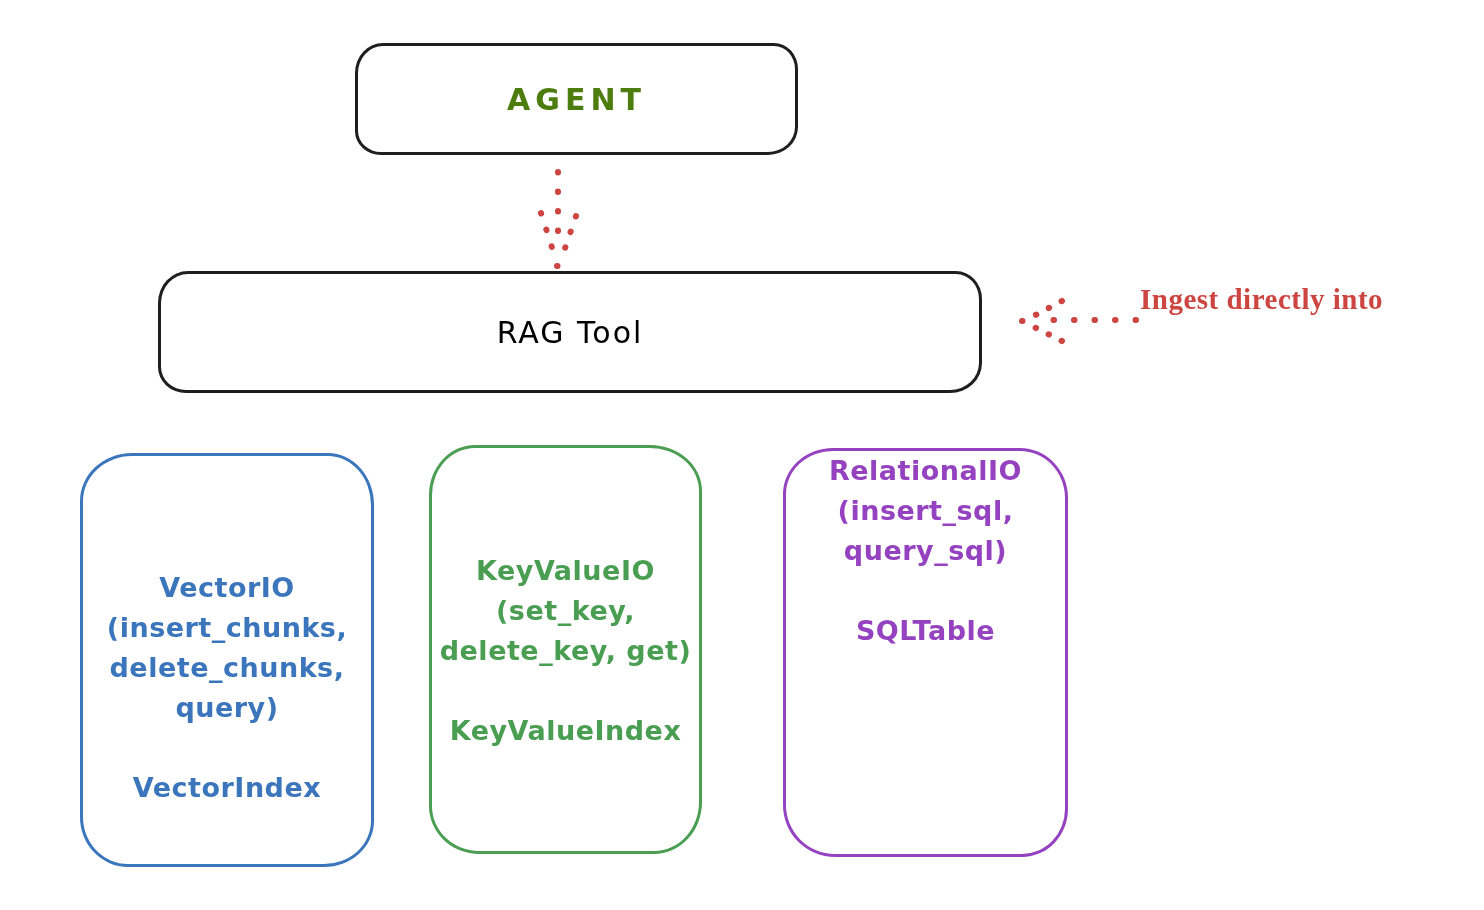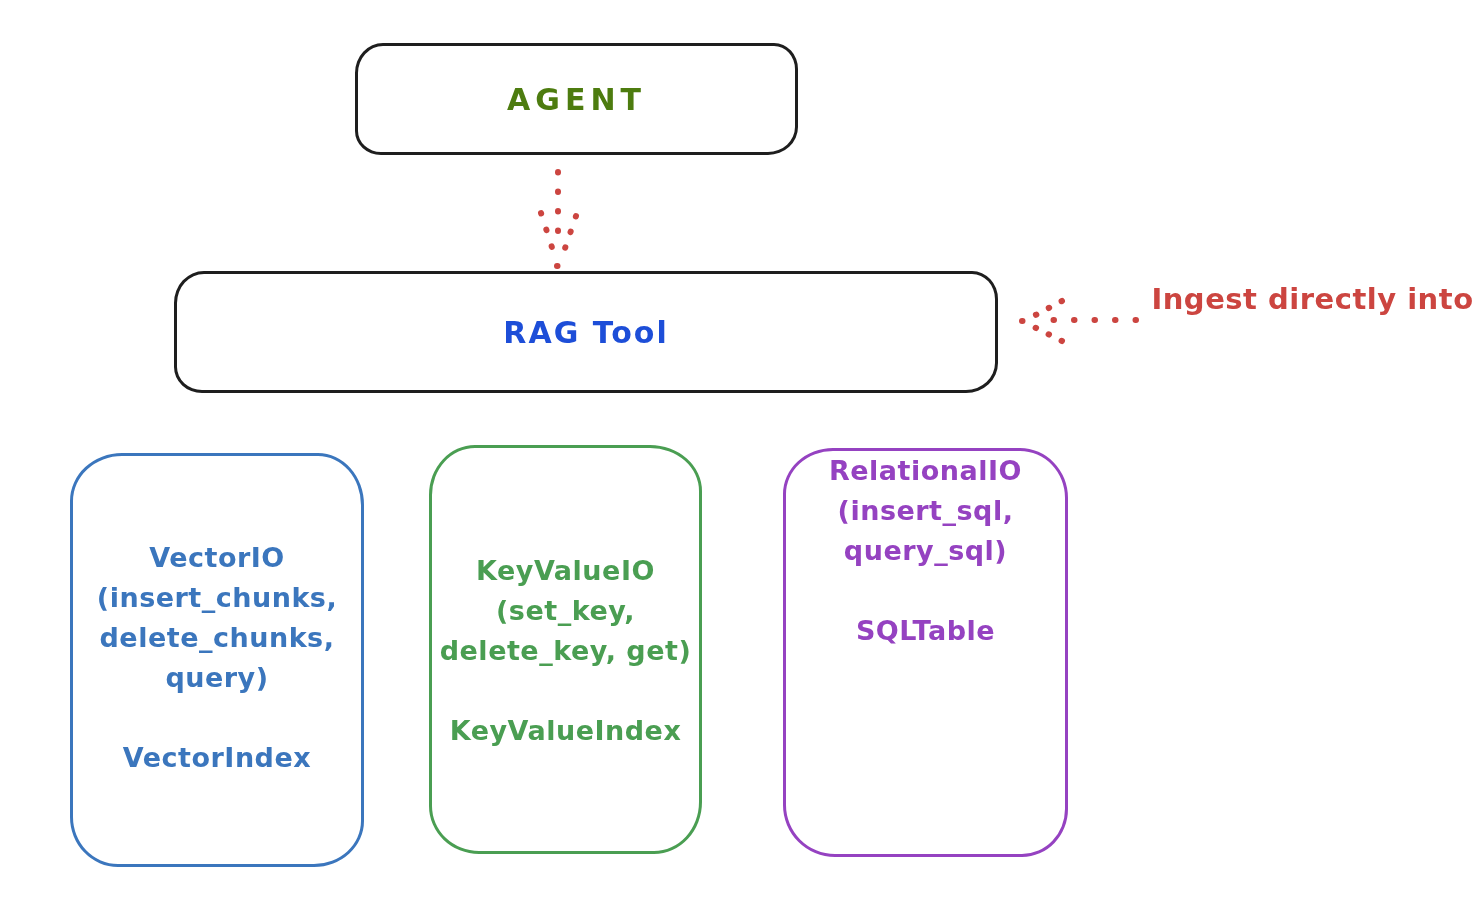--- a/index.html
+++ b/index.html
@@ -33,48 +33,47 @@
     font-weight: 700;
     letter-spacing: 5px;
     color: #4d7c0f;
   }
   .rag-box {
     left: 158px; top: 271px;
     width: 824px; height: 122px;
     border: 3.5px solid #1e1e1e;
     border-radius: 30px 26px 32px 28px / 32px 28px 30px 26px;
     font-size: 30px;
-    font-weight: 700;
+    font-weight: 400;
     letter-spacing: 2px;
-    color: #1d4ed8;
-    margin-left: 16px;
+    color: #000000;
   }
   .io-box {
     position: absolute;
     box-sizing: border-box;
     background: #ffffff;
     border-style: solid;
     border-width: 3.5px;
     display: flex;
     flex-direction: column;
     align-items: center;
     text-align: center;
     font-size: 27px;
     font-weight: 600;
     line-height: 40px;
     letter-spacing: 0.5px;
   }
   .io-box .spacer { height: 40px; }
   .io-vector {
-    left: 70px; top: 453px;
+    left: 80px; top: 453px;
     width: 294px; height: 414px;
     border-color: #3b76bd;
     color: #3b76bd;
     border-radius: 52px 46px 50px 48px / 48px 52px 46px 50px;
-    padding-top: 82px;
+    padding-top: 112px;
   }
   .io-keyvalue {
     left: 429px; top: 445px;
     width: 273px; height: 409px;
     border-color: #4a9e52;
     color: #4a9e52;
     border-radius: 46px 52px 48px 50px / 50px 46px 52px 48px;
     padding-top: 103px;
     text-align: right;
   }
@@ -86,22 +85,22 @@
     border-radius: 50px 48px 46px 52px / 46px 50px 48px 52px;
   }
   .annotation {
     position: absolute;
     left: 1140px; top: 280px;
     width: 345px;
     color: #cc4540;
     font-size: 29px;
     font-weight: 700;
     line-height: 39px;
-    text-align: center;
     letter-spacing: 0.5px;
+    font-family: Liberation Serif, serif;
   }
   .arrow-layer {
     position: absolute;
     left: 0; top: 0;
     width: 1484px;
     height: 910px;
     pointer-events: none;
   }
 </style>
 </head>

